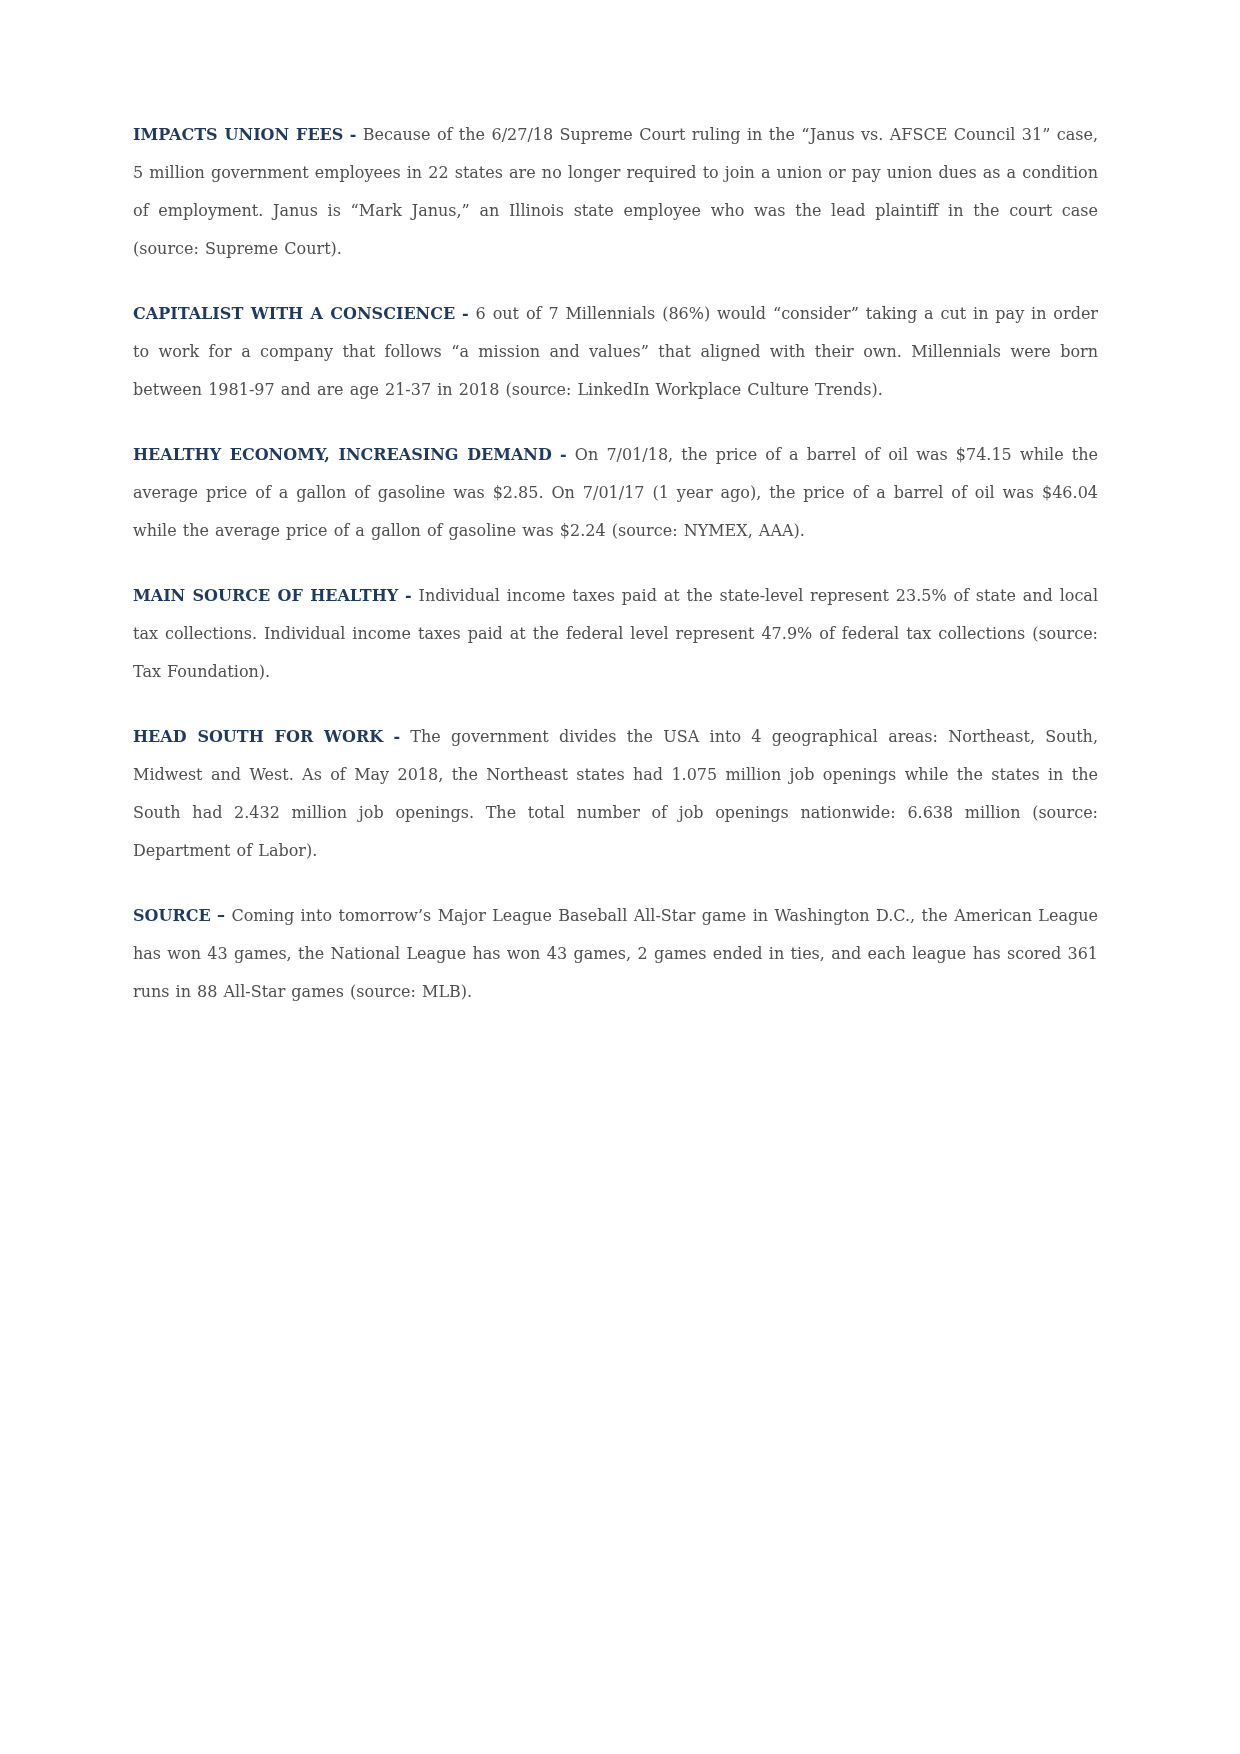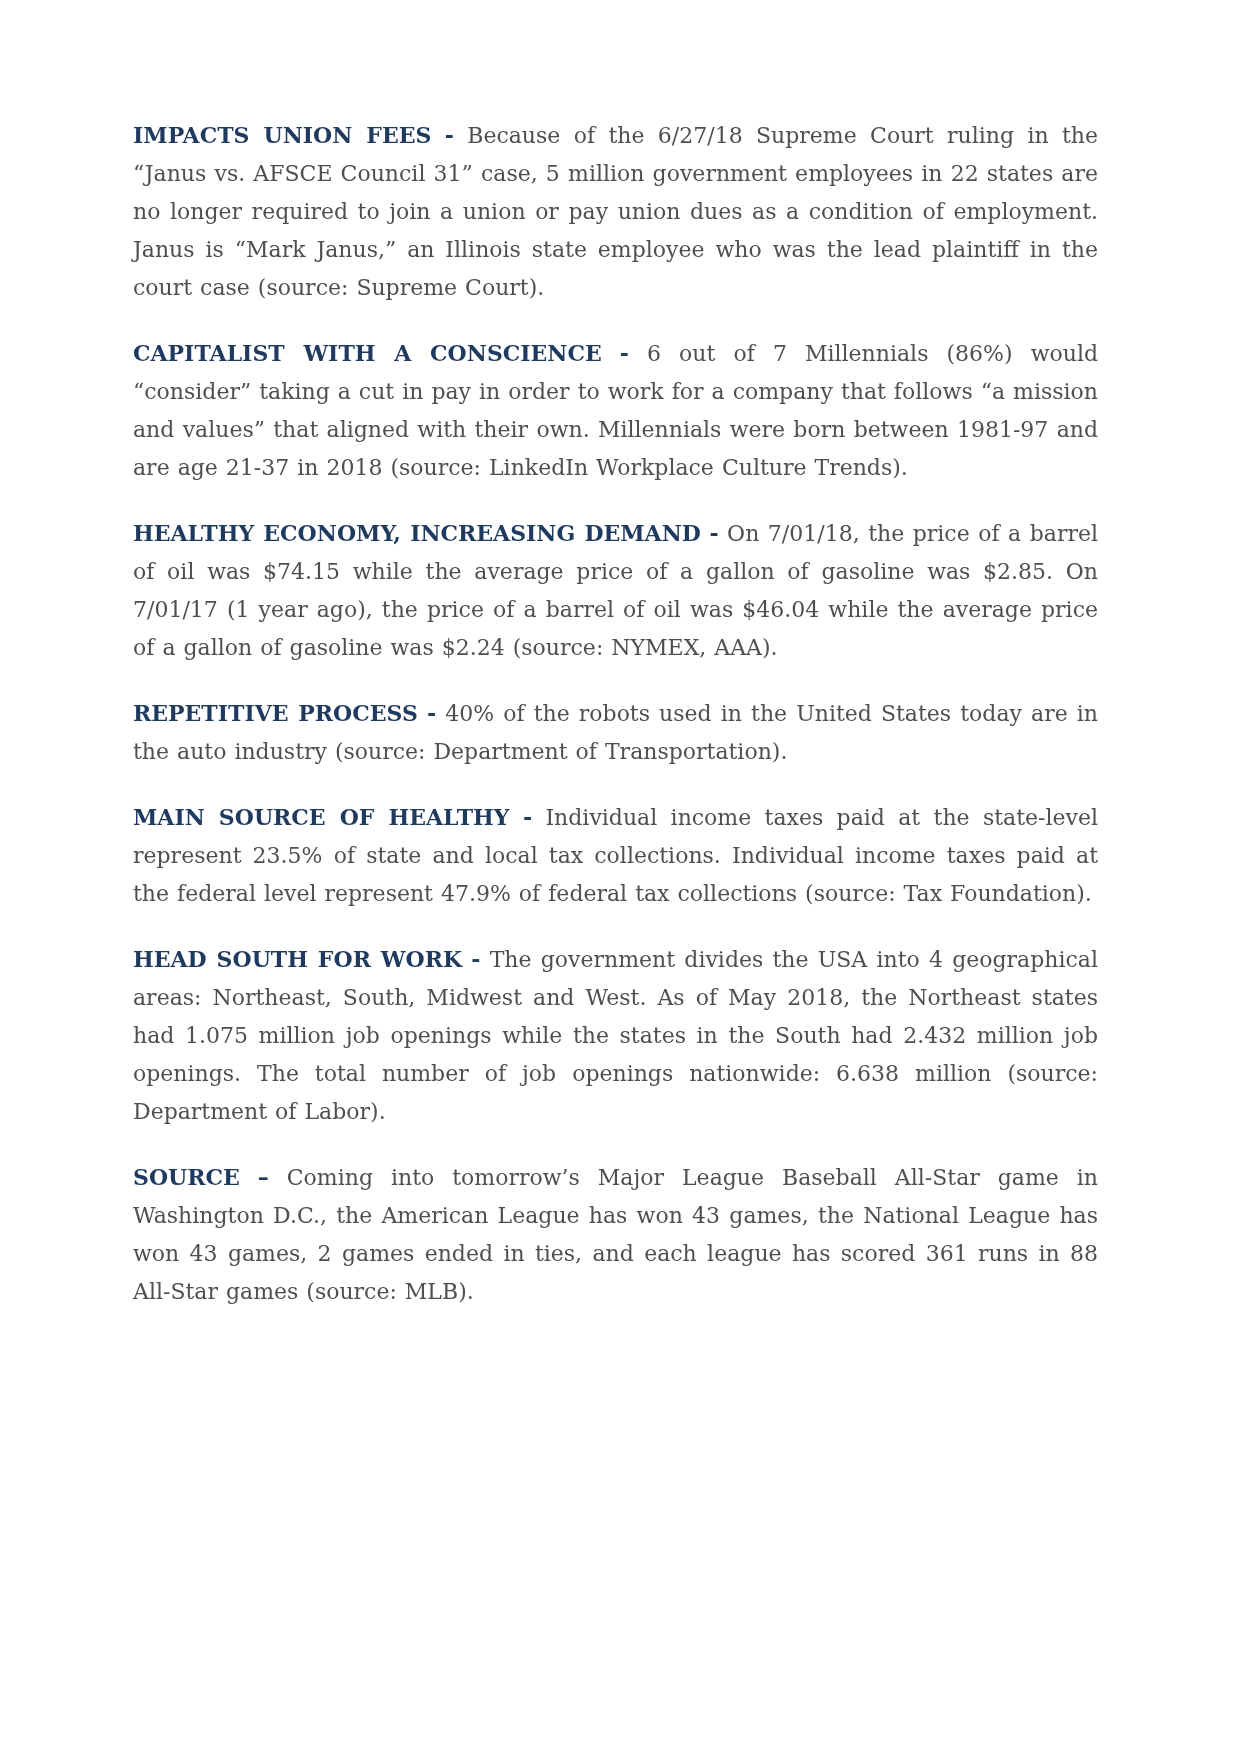--- a/index.html
+++ b/index.html
@@ -11,21 +11,21 @@
     position: relative;
     width: 1240px;
     height: 1754px;
     background: #ffffff;
     box-sizing: border-box;
     padding: 116px 142px 0 133px;
     font-family: "DejaVu Serif", "Liberation Serif", serif;
   }
   .doc p {
     margin: 0 0 27px 0;
-    font-size: 22px;
+    font-size: 16px;
     line-height: 38px;
     text-align: justify;
     text-align-last: left;
     color: #4f4f4f;
     word-spacing: 1px;
   }
   .doc .head {
     font-weight: bold;
     color: #1f3a5f;
   }
@@ -42,21 +42,20 @@
 
 <div class="page">
   <div class="doc">
 
     <p><span class="head">IMPACTS UNION FEES</span> <span class="sep">-</span> <span class="body-text">Because of the 6/27/18 Supreme Court ruling in the “Janus vs. AFSCE Council 31” case, 5 million government employees in 22 states are no longer required to join a union or pay union dues as a condition of employment.  Janus is “Mark Janus,” an Illinois state employee who was the lead plaintiff in the court case (source: Supreme Court).</span></p>
 
     <p><span class="head">CAPITALIST WITH A CONSCIENCE</span> <span class="sep">-</span> <span class="body-text">6 out of 7 Millennials (86%) would “consider” taking a cut in pay in order to work for a company that follows “a mission and values” that aligned with their own.  Millennials were born between 1981-97 and are age 21-37 in 2018 (source: LinkedIn Workplace Culture Trends).</span></p>
 
     <p><span class="head">HEALTHY ECONOMY, INCREASING DEMAND</span> <span class="sep">-</span> <span class="body-text">On 7/01/18, the price of a barrel of oil was $74.15 while the average price of a gallon of gasoline was $2.85.  On 7/01/17 (1 year ago), the price of a barrel of oil was $46.04 while the average price of a gallon of gasoline was $2.24 (source: NYMEX, AAA).</span></p>
 
-    <p><span class="head">REPETITIVE PROCESS</span> <span class="sep">-</span> <span class="body-text">40% of the robots used in the United States today are in the auto industry (source: Department of Transportation).</span></p>
 
     <p><span class="head">MAIN SOURCE OF HEALTHY</span> <span class="sep">-</span> <span class="body-text">Individual income taxes paid at the state-level represent 23.5% of state and local tax collections.  Individual income taxes paid at the federal level represent 47.9% of federal tax collections (source: Tax Foundation).</span></p>
 
 
     <p><span class="head">HEAD SOUTH FOR WORK</span> <span class="sep">-</span> <span class="body-text">The government divides the USA into 4 geographical areas: Northeast, South, Midwest and West.  As of May 2018, the Northeast states had 1.075 million job openings while the states in the South had 2.432 million job openings.  The total number of job openings nationwide: 6.638 million (source: Department of Labor).</span></p>
 
     <p><span class="head">SOURCE</span> <span class="sep">–</span> <span class="body-text">Coming into tomorrow’s Major League Baseball All-Star game in Washington D.C., the American League has won 43 games, the National League has won 43 games, 2 games ended in ties, and each league has scored 361 runs in 88 All-Star games (source: MLB).</span></p>
 
   </div>
 </div>

